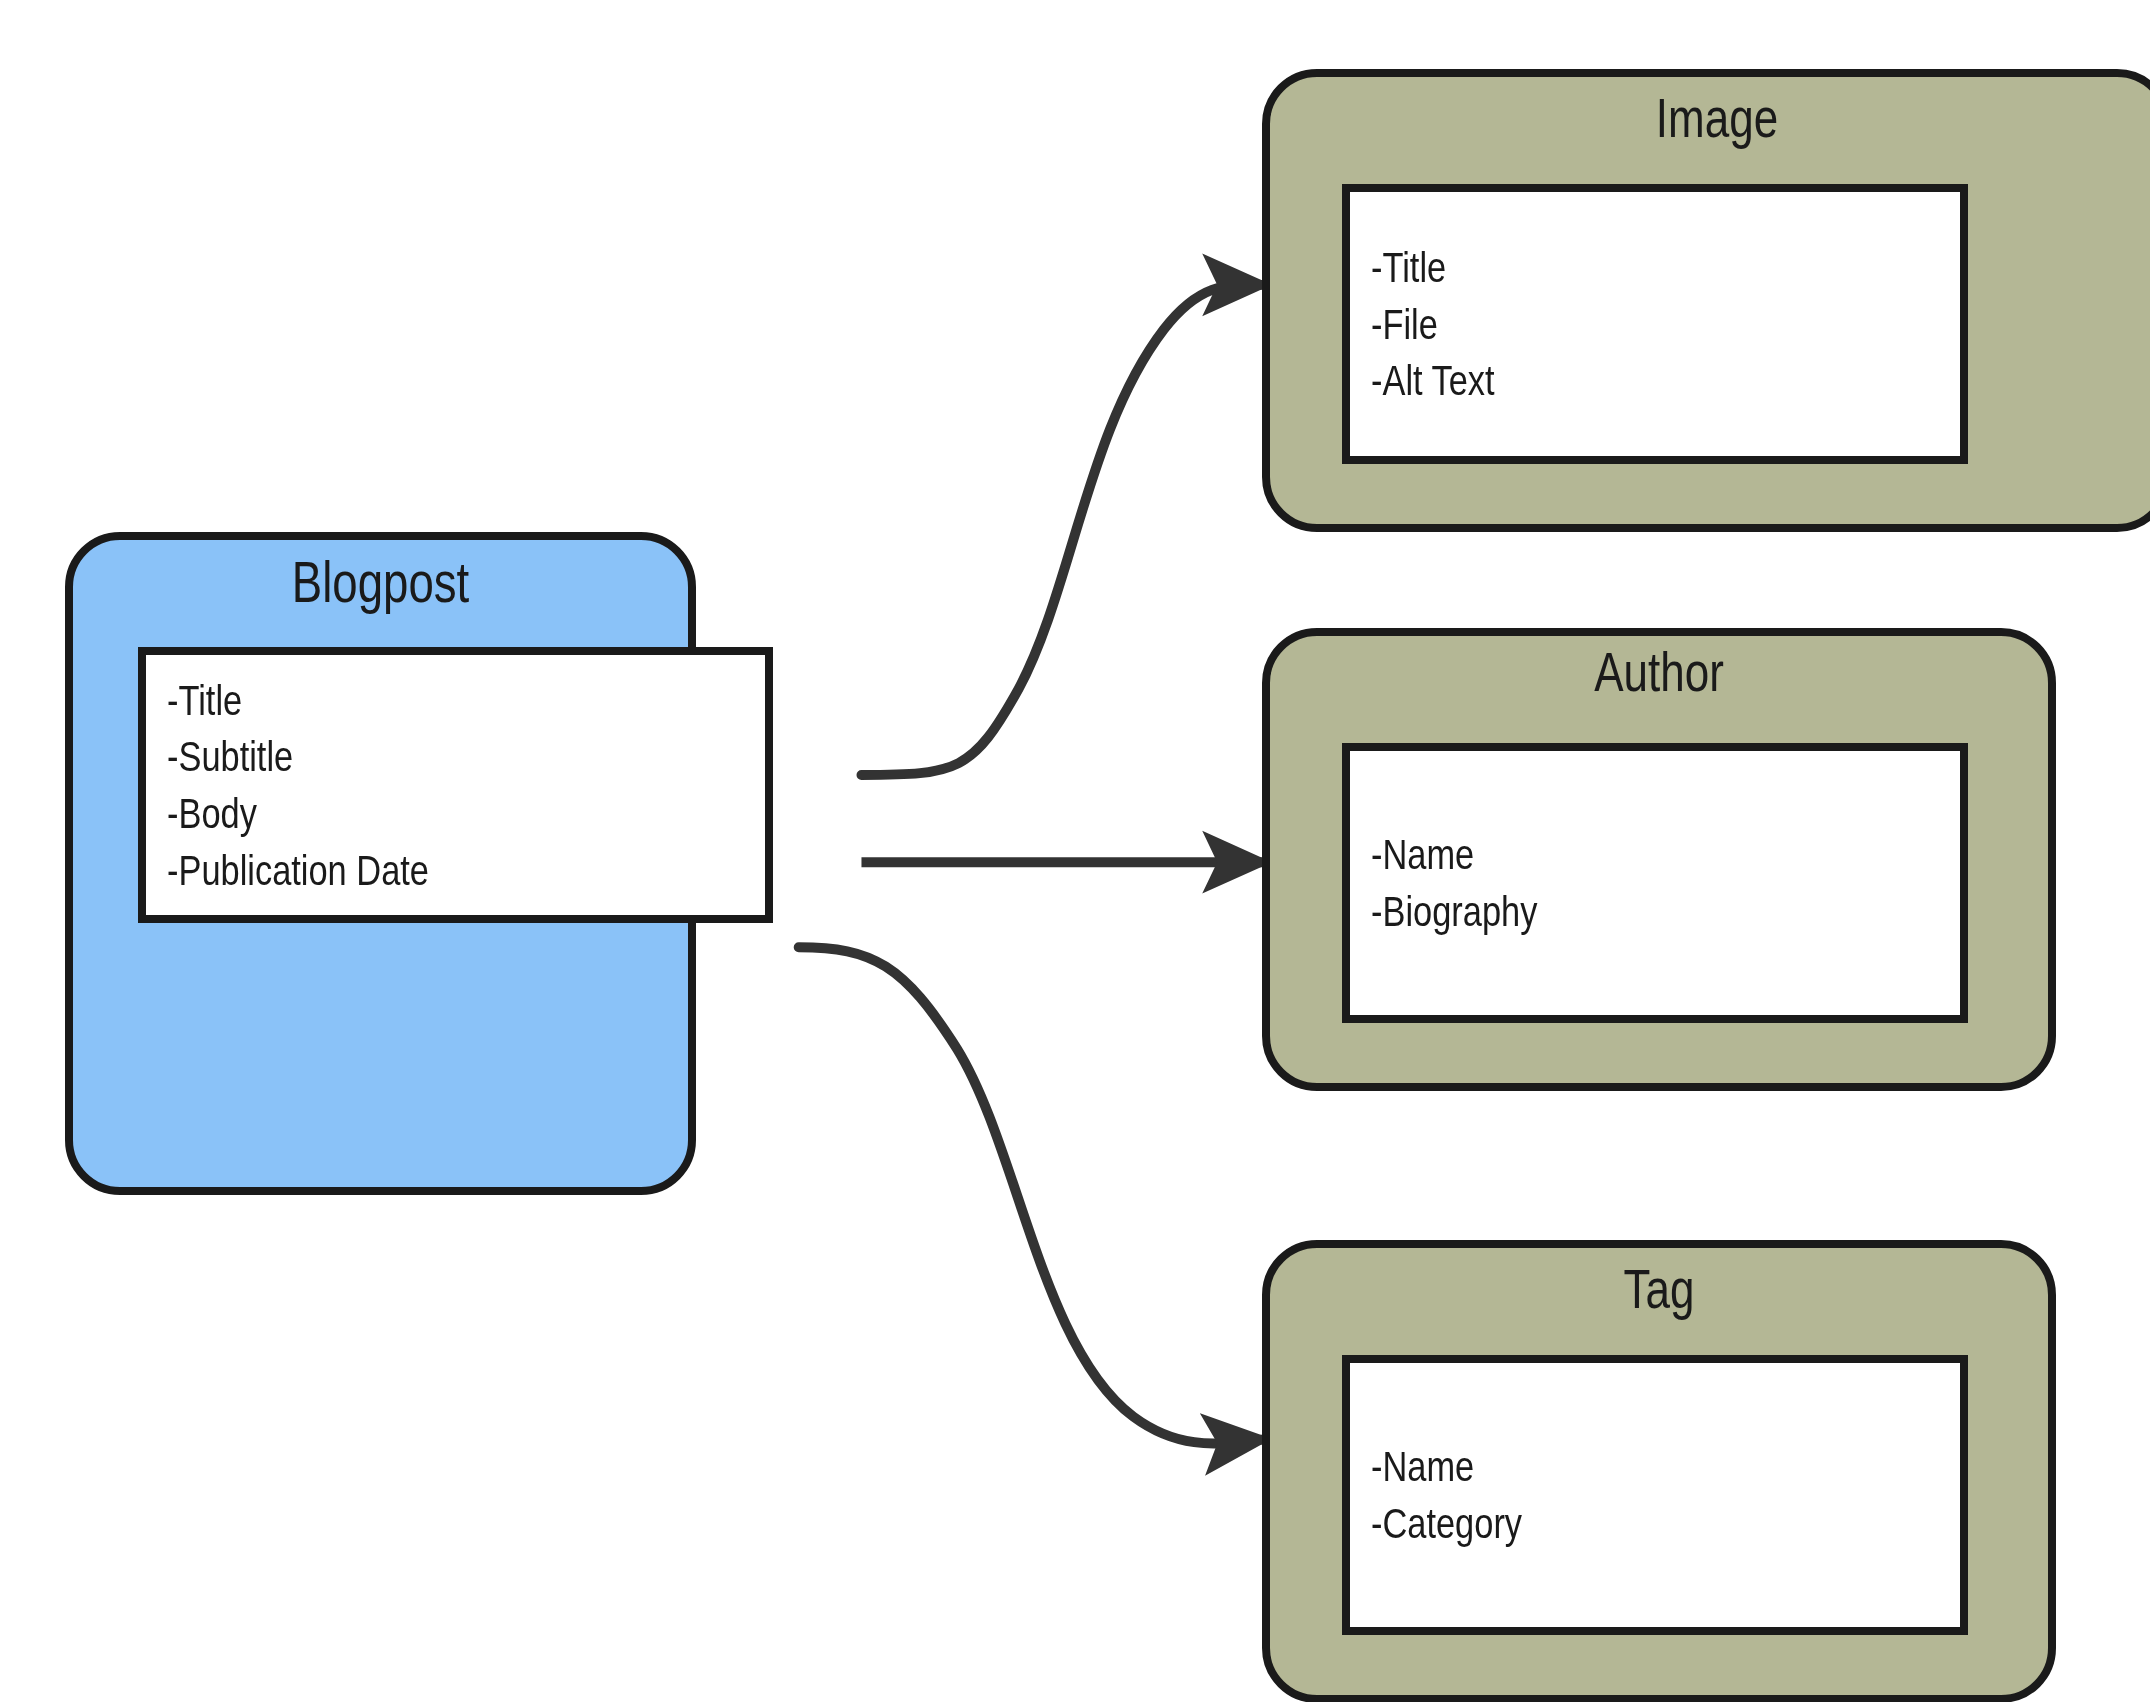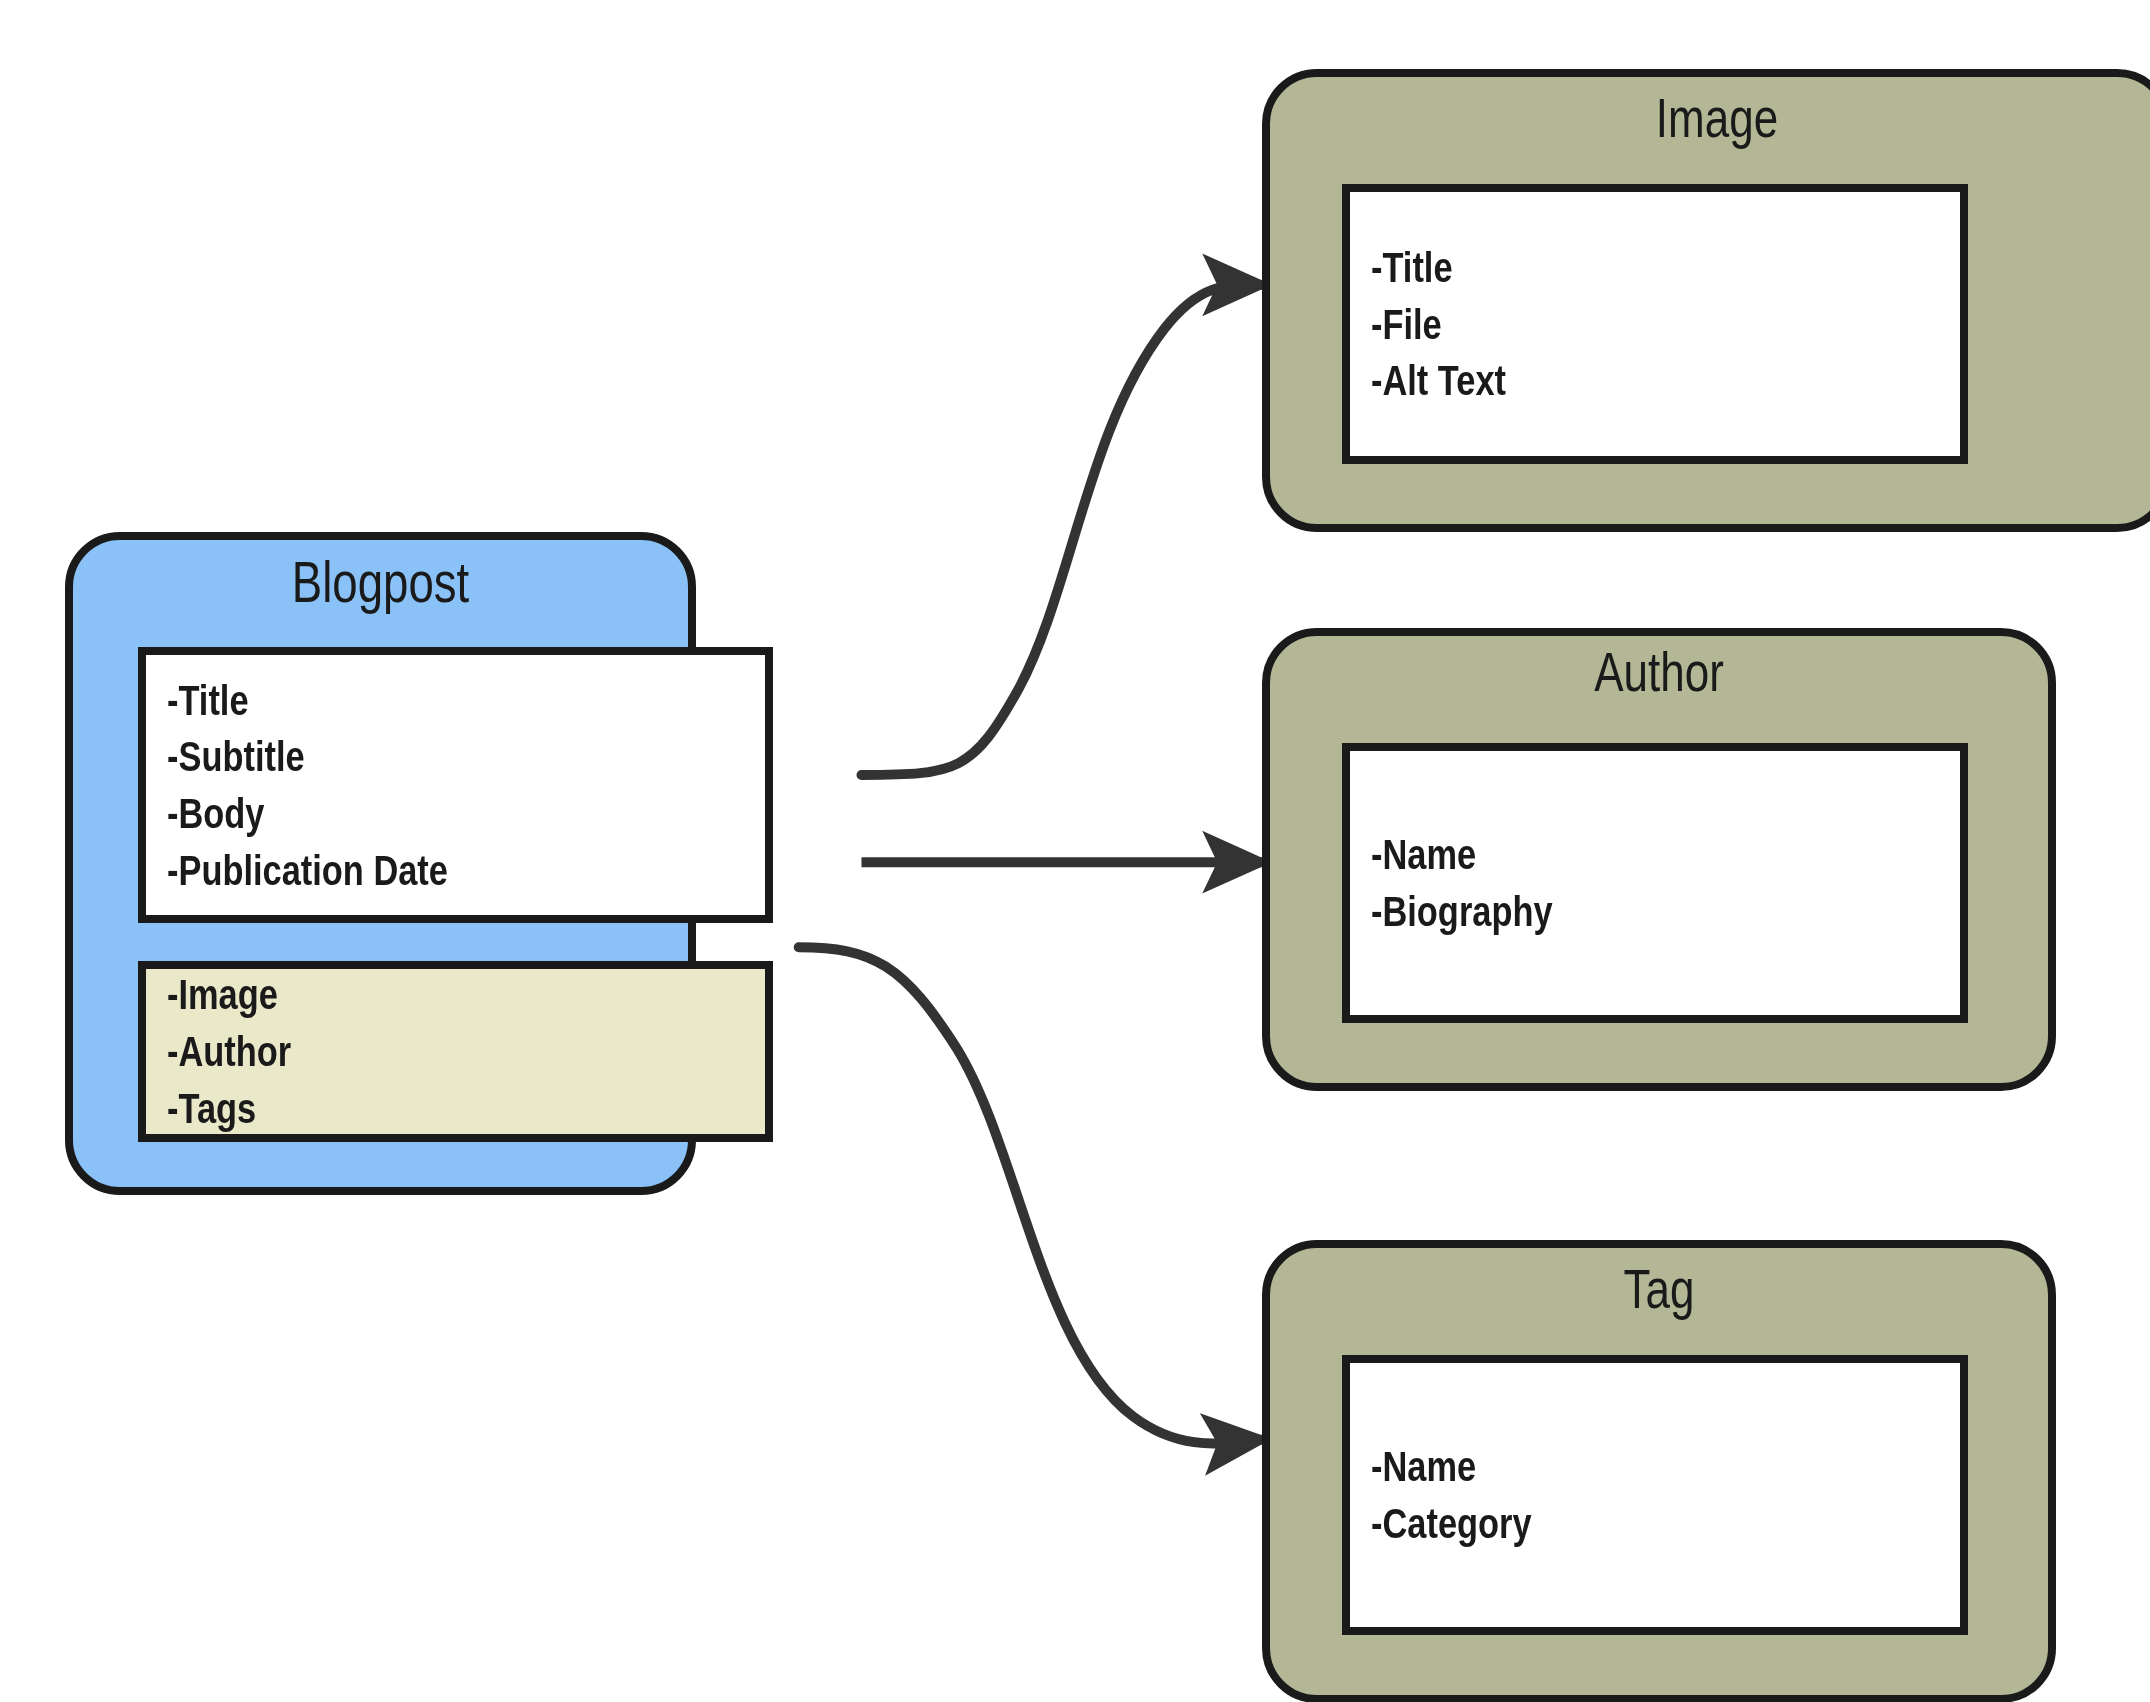--- a/index.html
+++ b/index.html
@@ -49,21 +49,20 @@
   }
 
   .attr-box {
     box-sizing: border-box;
     border: 8.4px solid #1a1a1a;
     background: #ffffff;
     display: flex;
     flex-direction: column;
     justify-content: center;
     overflow: hidden;
-    font-weight: bold;
   }
   .attr-box.yellow { background: #E9E9CA; }
 
   .attr-list {
     list-style: none;
     margin: 0;
     padding: 0;
   }
   .attr-list li {
     font-size: 43px;
@@ -189,27 +188,20 @@
 
     <div class="attr-box" id="blogpost-fields">
       <ul class="attr-list">
         <li>-Title</li>
         <li>-Subtitle</li>
         <li>-Body</li>
         <li>-Publication Date</li>
       </ul>
     </div>
 
-    <div class="attr-box yellow" id="blogpost-rels">
-      <ul class="attr-list">
-        <li>-Image</li>
-        <li>-Author</li>
-        <li>-Tags</li>
-      </ul>
-    </div>
   </div>
 
   <div class="entity olive" id="card-image">
     <div class="entity-title">Image</div>
 
     <div class="attr-box" id="image-fields">
       <ul class="attr-list">
         <li>-Title</li>
         <li>-File</li>
         <li>-Alt Text</li>

